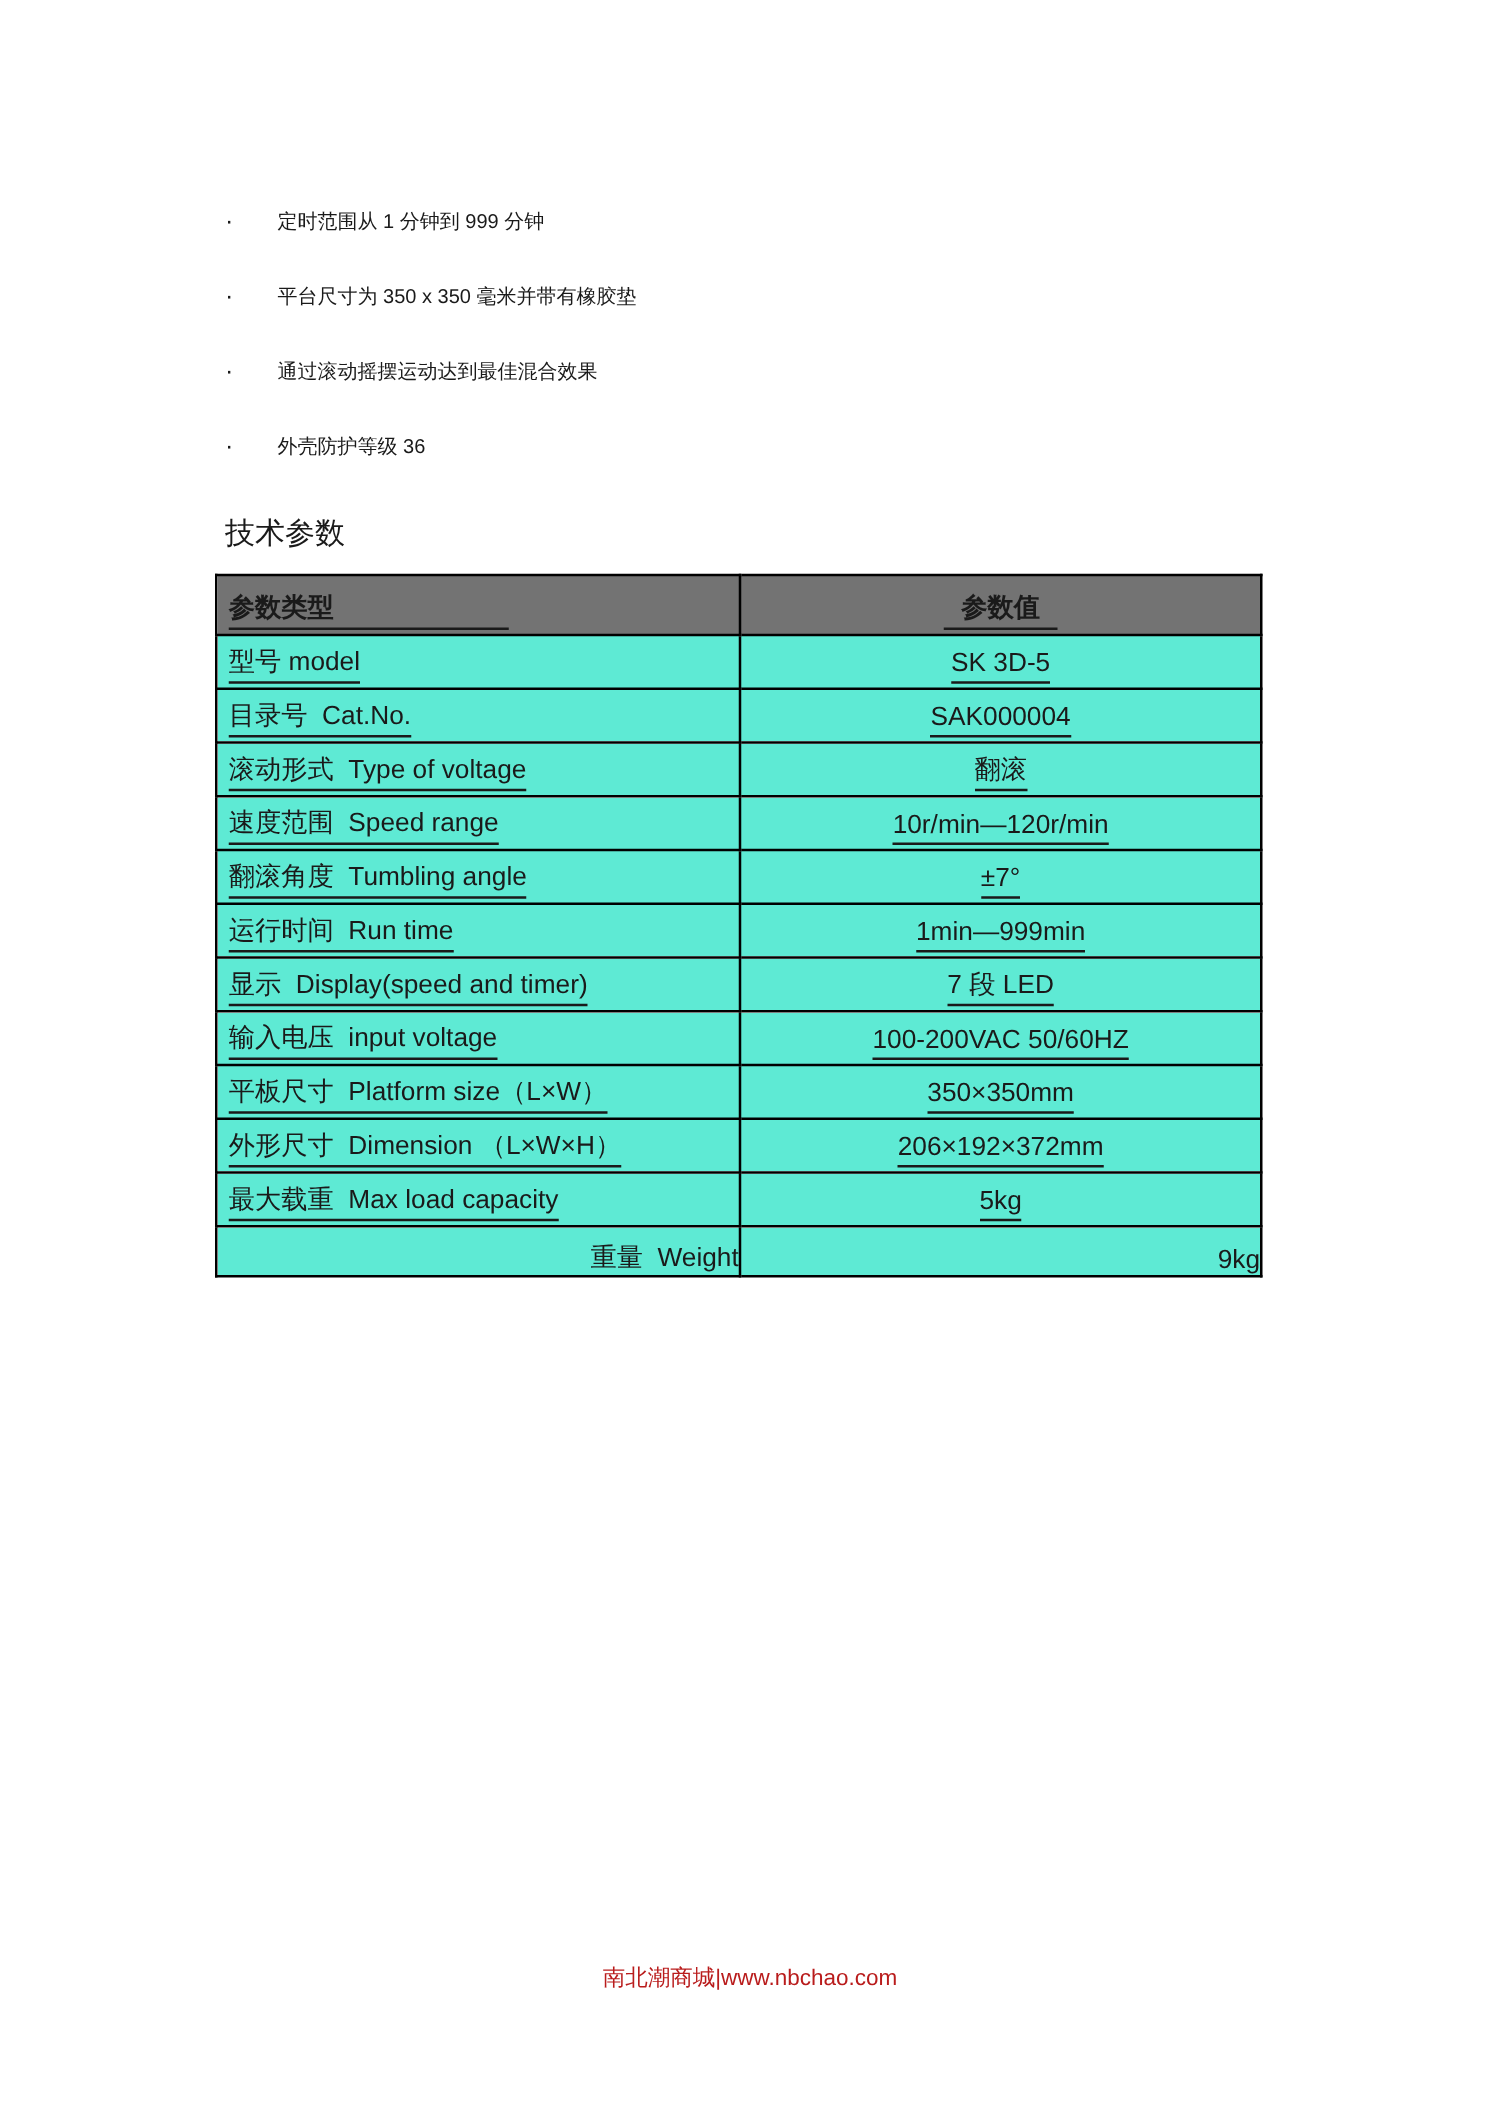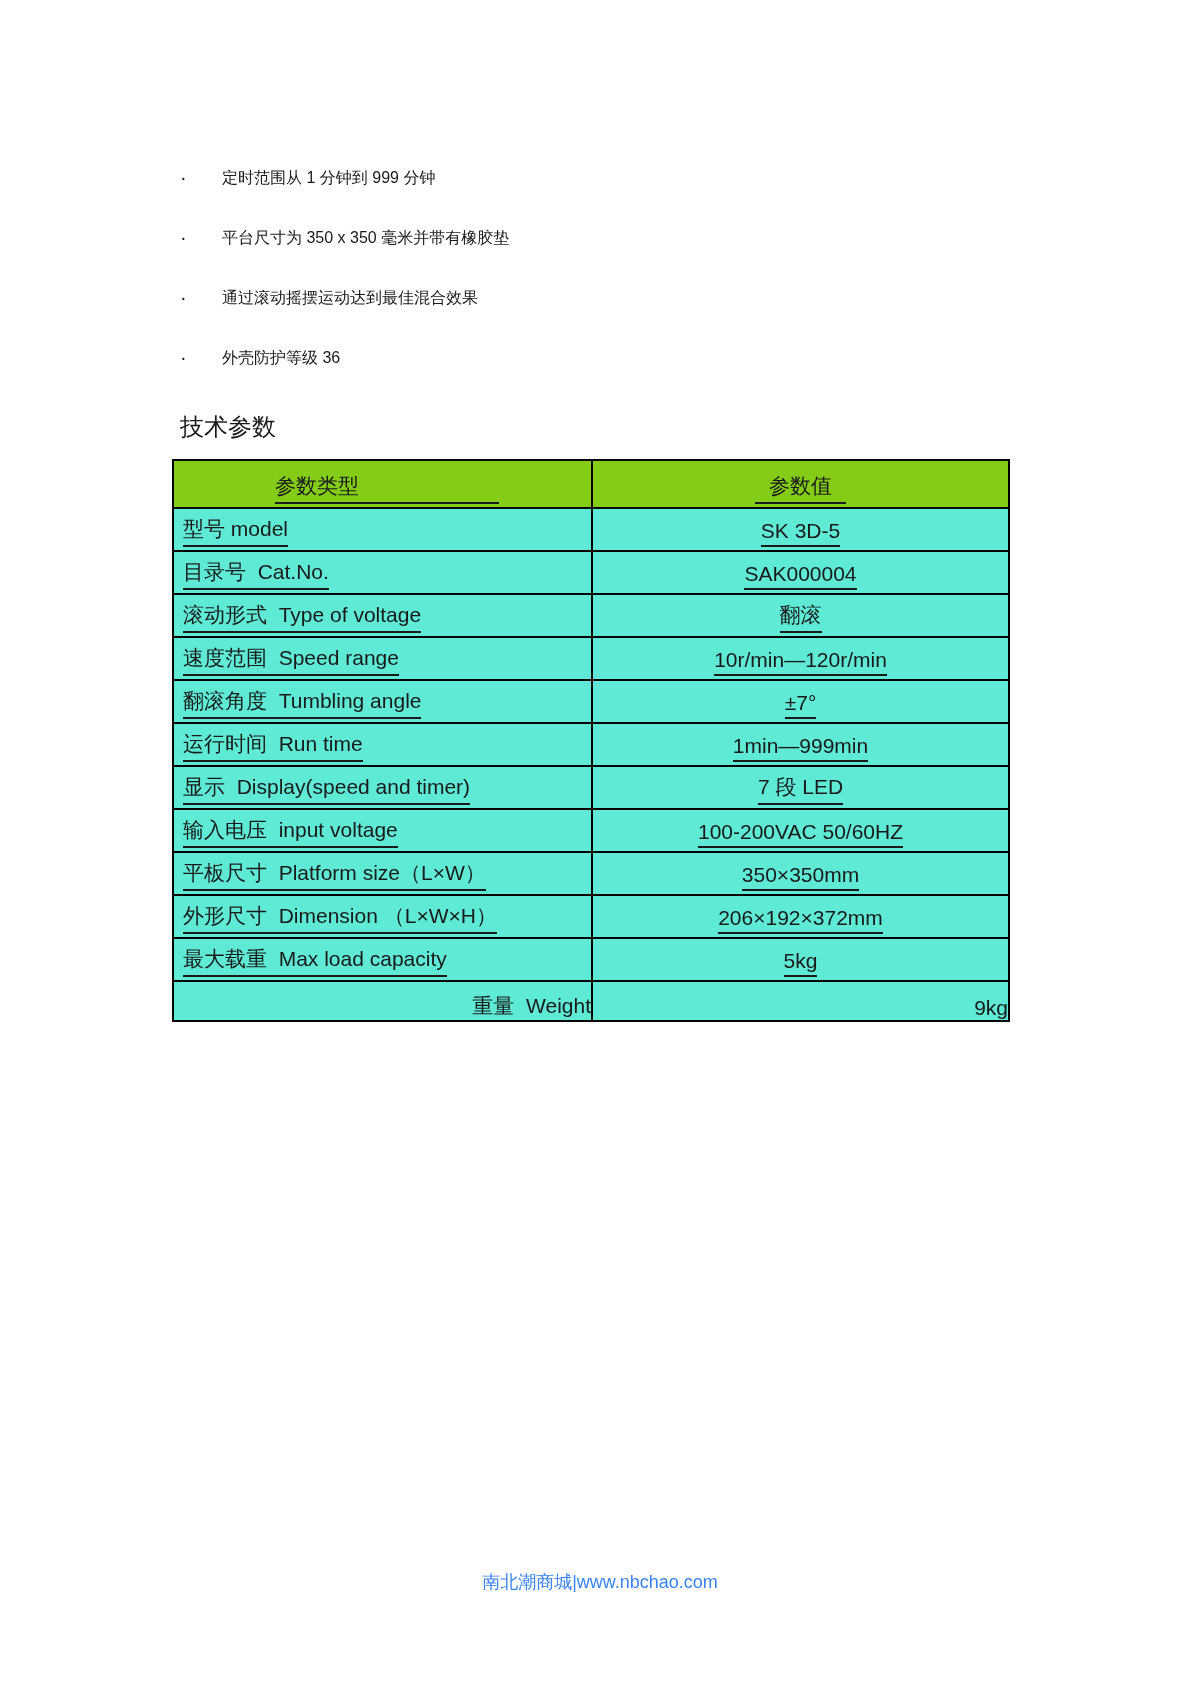--- a/index.html
+++ b/index.html
@@ -23,34 +23,34 @@
   .spec-table {
     position:absolute; top:459px; left:172px; width:836px;
     border-collapse:collapse; table-layout:fixed; font-size:21px;
   }
   .spec-table col.c1 { width:419px; }
   .spec-table col.c2 { width:417px; }
   .spec-table th, .spec-table td {
     border:2px solid #000000; vertical-align:bottom;
     padding:0 0 3px 0; overflow:hidden;
   }
-  .spec-table th { background:#84cc16; height:43px; font-weight:normal;text-align:center; }
+  .spec-table th { background:#737373; height:43px; font-weight:bold; }
   .spec-table td { height:38px; background:#5eead4; }
   .cell-left  { text-align:left; padding-left:9px !important; }
   .cell-center{ text-align:center; }
   
   .u { display:inline-block; border-bottom:2px solid #1a1a1a; padding-bottom:2px; white-space:pre; }
   th .u-head-left  { padding-right:140px; }
   th .u-head-center{ padding-left:14px; padding-right:14px; }
   tr.last td { padding-bottom:0 !important;text-align:right; }
   tr.last .u { margin-bottom:-4px; }
 
   
   .footer { position:absolute; top:1572px; left:0; width:1200px; text-align:center;
-            font-size:18px; line-height:20px; color:#3b82f6; }
+            font-size:18px; line-height:20px; color:#b91c1c; }
 </style>
 </head>
 <body>
 
 <div class="page">
 
   <div class="bullets">
     <div class="bullet-item">
       <span class="bullet-marker">·</span>
       <span class="bullet-text">定时范围从 1 分钟到 999 分钟</span>

